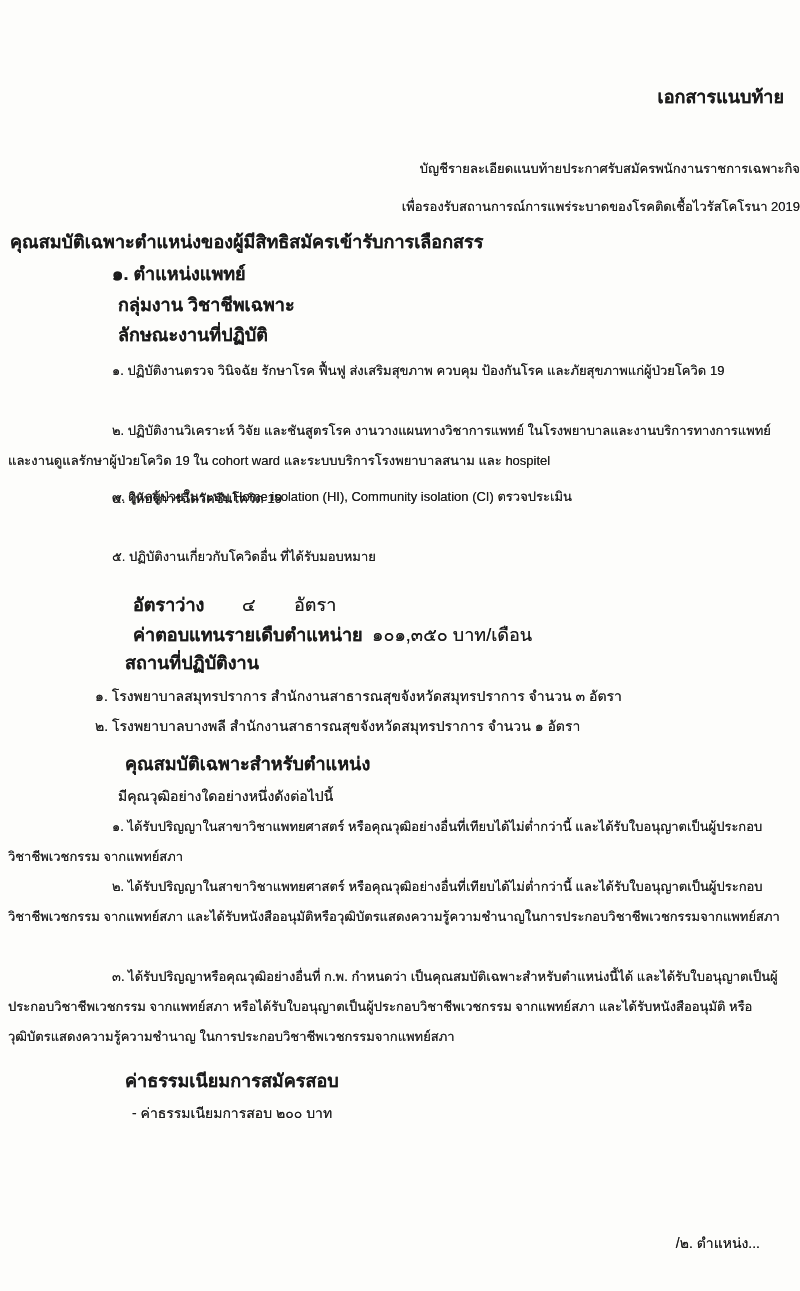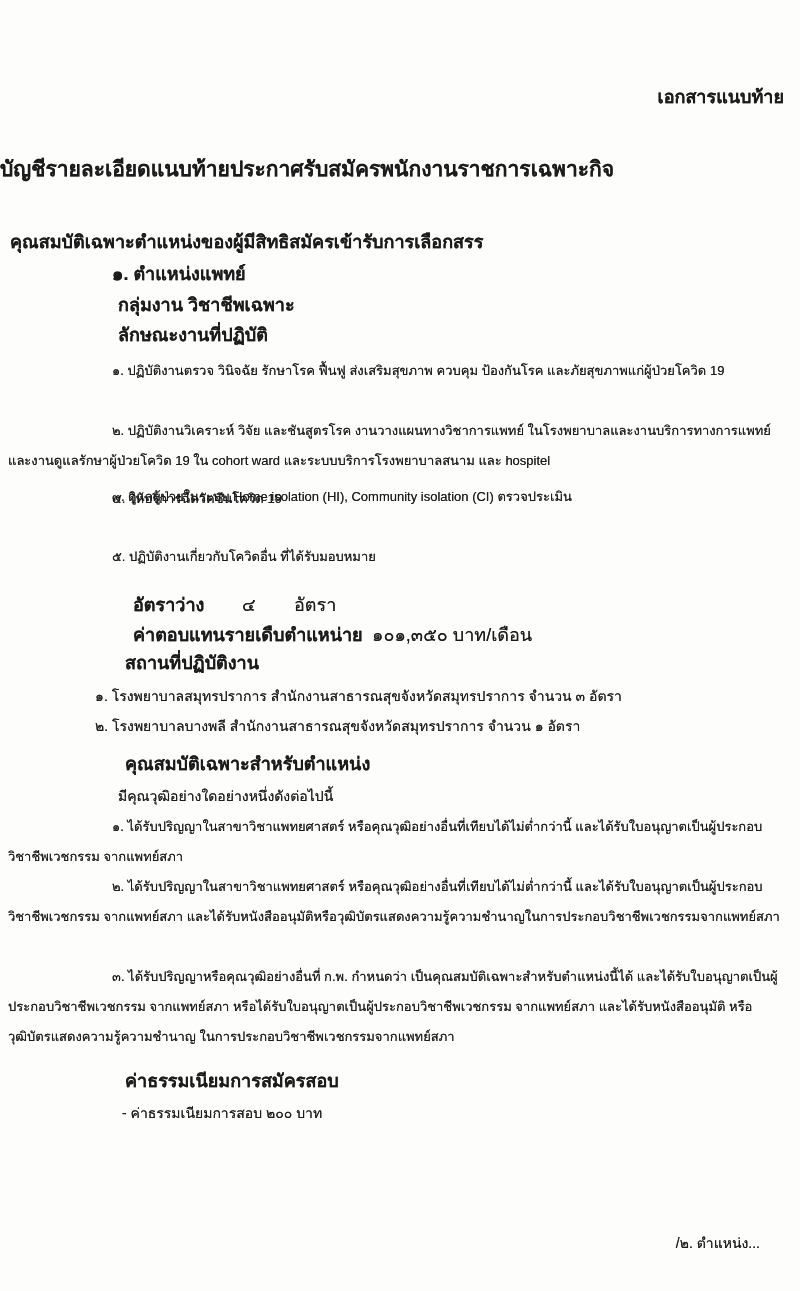--- a/index.html
+++ b/index.html
@@ -9,40 +9,41 @@
     height: 1291px;
     background: #fdfdfb;
     color: #1b1b1b;
     font-family: "Liberation Sans", "DejaVu Sans", sans-serif;
     overflow: hidden;
   }
   .abs { position: absolute; margin: 0; }
   .b { font-weight: bold; }
   .t17 { font-size: 14px; line-height: 30px; }
   .t18 { font-size: 18px; line-height: 26px; }
-  .title { font-size: 21px; line-height: 38px; font-weight: bold; text-align: left; width: 100%; }
+  .title { font-size: 13px; line-height: 38px; font-weight: normal; text-align: right; width: 100%; }
   .para {
     left: 8px;
     width: 784px;
     font-size: 13px;
     line-height: 30px;
     text-indent: 104px;
     text-align: left;
   }
   .scan { text-shadow: 0 0 0.5px rgba(20,20,20,0.75); }
 </style>
 </head>
 <body>
 
 <div class="page scan">
 
   <div class="abs t18 b" style="top:84px; right:16px;">เอกสารแนบท้าย</div>
 
   <div class="abs title" style="top:150px; left:0;">
     <div>บัญชีรายละเอียดแนบท้ายประกาศรับสมัครพนักงานราชการเฉพาะกิจ</div>
+    <div>เพื่อรองรับสถานการณ์การแพร่ระบาดของโรคติดเชื้อไวรัสโคโรนา 2019</div>
   </div>
 
   <div class="abs t18 b" style="top:229px; left:10px;">คุณสมบัติเฉพาะตำแหน่งของผู้มีสิทธิสมัครเข้ารับการเลือกสรร</div>
 
   <div class="abs t18 b" style="top:261px; left:112px;">๑. ตำแหน่งแพทย์</div>
   <div class="abs t18 b" style="top:292px; left:118px;">กลุ่มงาน วิชาชีพเฉพาะ</div>
   <div class="abs t18 b" style="top:322px; left:118px;">ลักษณะงานที่ปฏิบัติ</div>
 
   <p class="abs para" style="top:356px;">๑. ปฏิบัติงานตรวจ วินิจฉัย รักษาโรค ฟื้นฟู ส่งเสริมสุขภาพ ควบคุม ป้องกันโรค และภัยสุขภาพแก่ผู้ป่วยโควิด 19</p>
   <p class="abs para" style="top:416px;">๒. ปฏิบัติงานวิเคราะห์ วิจัย และชันสูตรโรค งานวางแผนทางวิชาการแพทย์ ในโรงพยาบาลและงานบริการทางการแพทย์และงานดูแลรักษาผู้ป่วยโควิด 19 ใน cohort ward และระบบบริการโรงพยาบาลสนาม และ hospitel</p>
@@ -62,17 +63,17 @@
   <div class="abs t17" style="top:711px; left:95px;">๒. โรงพยาบาลบางพลี สำนักงานสาธารณสุขจังหวัดสมุทรปราการ จำนวน ๑ อัตรา</div>
 
   <div class="abs t17" style="top:781px; left:118px;">มีคุณวุฒิอย่างใดอย่างหนึ่งดังต่อไปนี้</div>
   <div class="abs t18 b" style="top:751px; left:125px;">คุณสมบัติเฉพาะสำหรับตำแหน่ง</div>
 
   <p class="abs para" style="top:812px;">๑. ได้รับปริญญาในสาขาวิชาแพทยศาสตร์ หรือคุณวุฒิอย่างอื่นที่เทียบได้ไม่ต่ำกว่านี้ และได้รับใบอนุญาตเป็นผู้ประกอบวิชาชีพเวชกรรม จากแพทย์สภา</p>
   <p class="abs para" style="top:872px;">๒. ได้รับปริญญาในสาขาวิชาแพทยศาสตร์ หรือคุณวุฒิอย่างอื่นที่เทียบได้ไม่ต่ำกว่านี้ และได้รับใบอนุญาตเป็นผู้ประกอบวิชาชีพเวชกรรม จากแพทย์สภา และได้รับหนังสืออนุมัติหรือวุฒิบัตรแสดงความรู้ความชำนาญในการประกอบวิชาชีพเวชกรรมจากแพทย์สภา</p>
   <p class="abs para" style="top:962px;">๓. ได้รับปริญญาหรือคุณวุฒิอย่างอื่นที่ ก.พ. กำหนดว่า เป็นคุณสมบัติเฉพาะสำหรับตำแหน่งนี้ได้ และได้รับใบอนุญาตเป็นผู้ประกอบวิชาชีพเวชกรรม จากแพทย์สภา หรือได้รับใบอนุญาตเป็นผู้ประกอบวิชาชีพเวชกรรม จากแพทย์สภา และได้รับหนังสืออนุมัติ หรือวุฒิบัตรแสดงความรู้ความชำนาญ ในการประกอบวิชาชีพเวชกรรมจากแพทย์สภา</p>
 
   <div class="abs t18 b" style="top:1068px; left:125px;">ค่าธรรมเนียมการสมัครสอบ</div>
-  <div class="abs t17" style="top:1098px; left:122px;">- ค่าธรรมเนียมการสอบ ๒๐๐ บาท</div>
+  <div class="abs t17" style="top:1098px; left:132px;">- ค่าธรรมเนียมการสอบ ๒๐๐ บาท</div>
 
   <div class="abs t17" style="top:1228px; right:40px;">/๒. ตำแหน่ง...</div>
 
 </div>
 
 </body></html>

